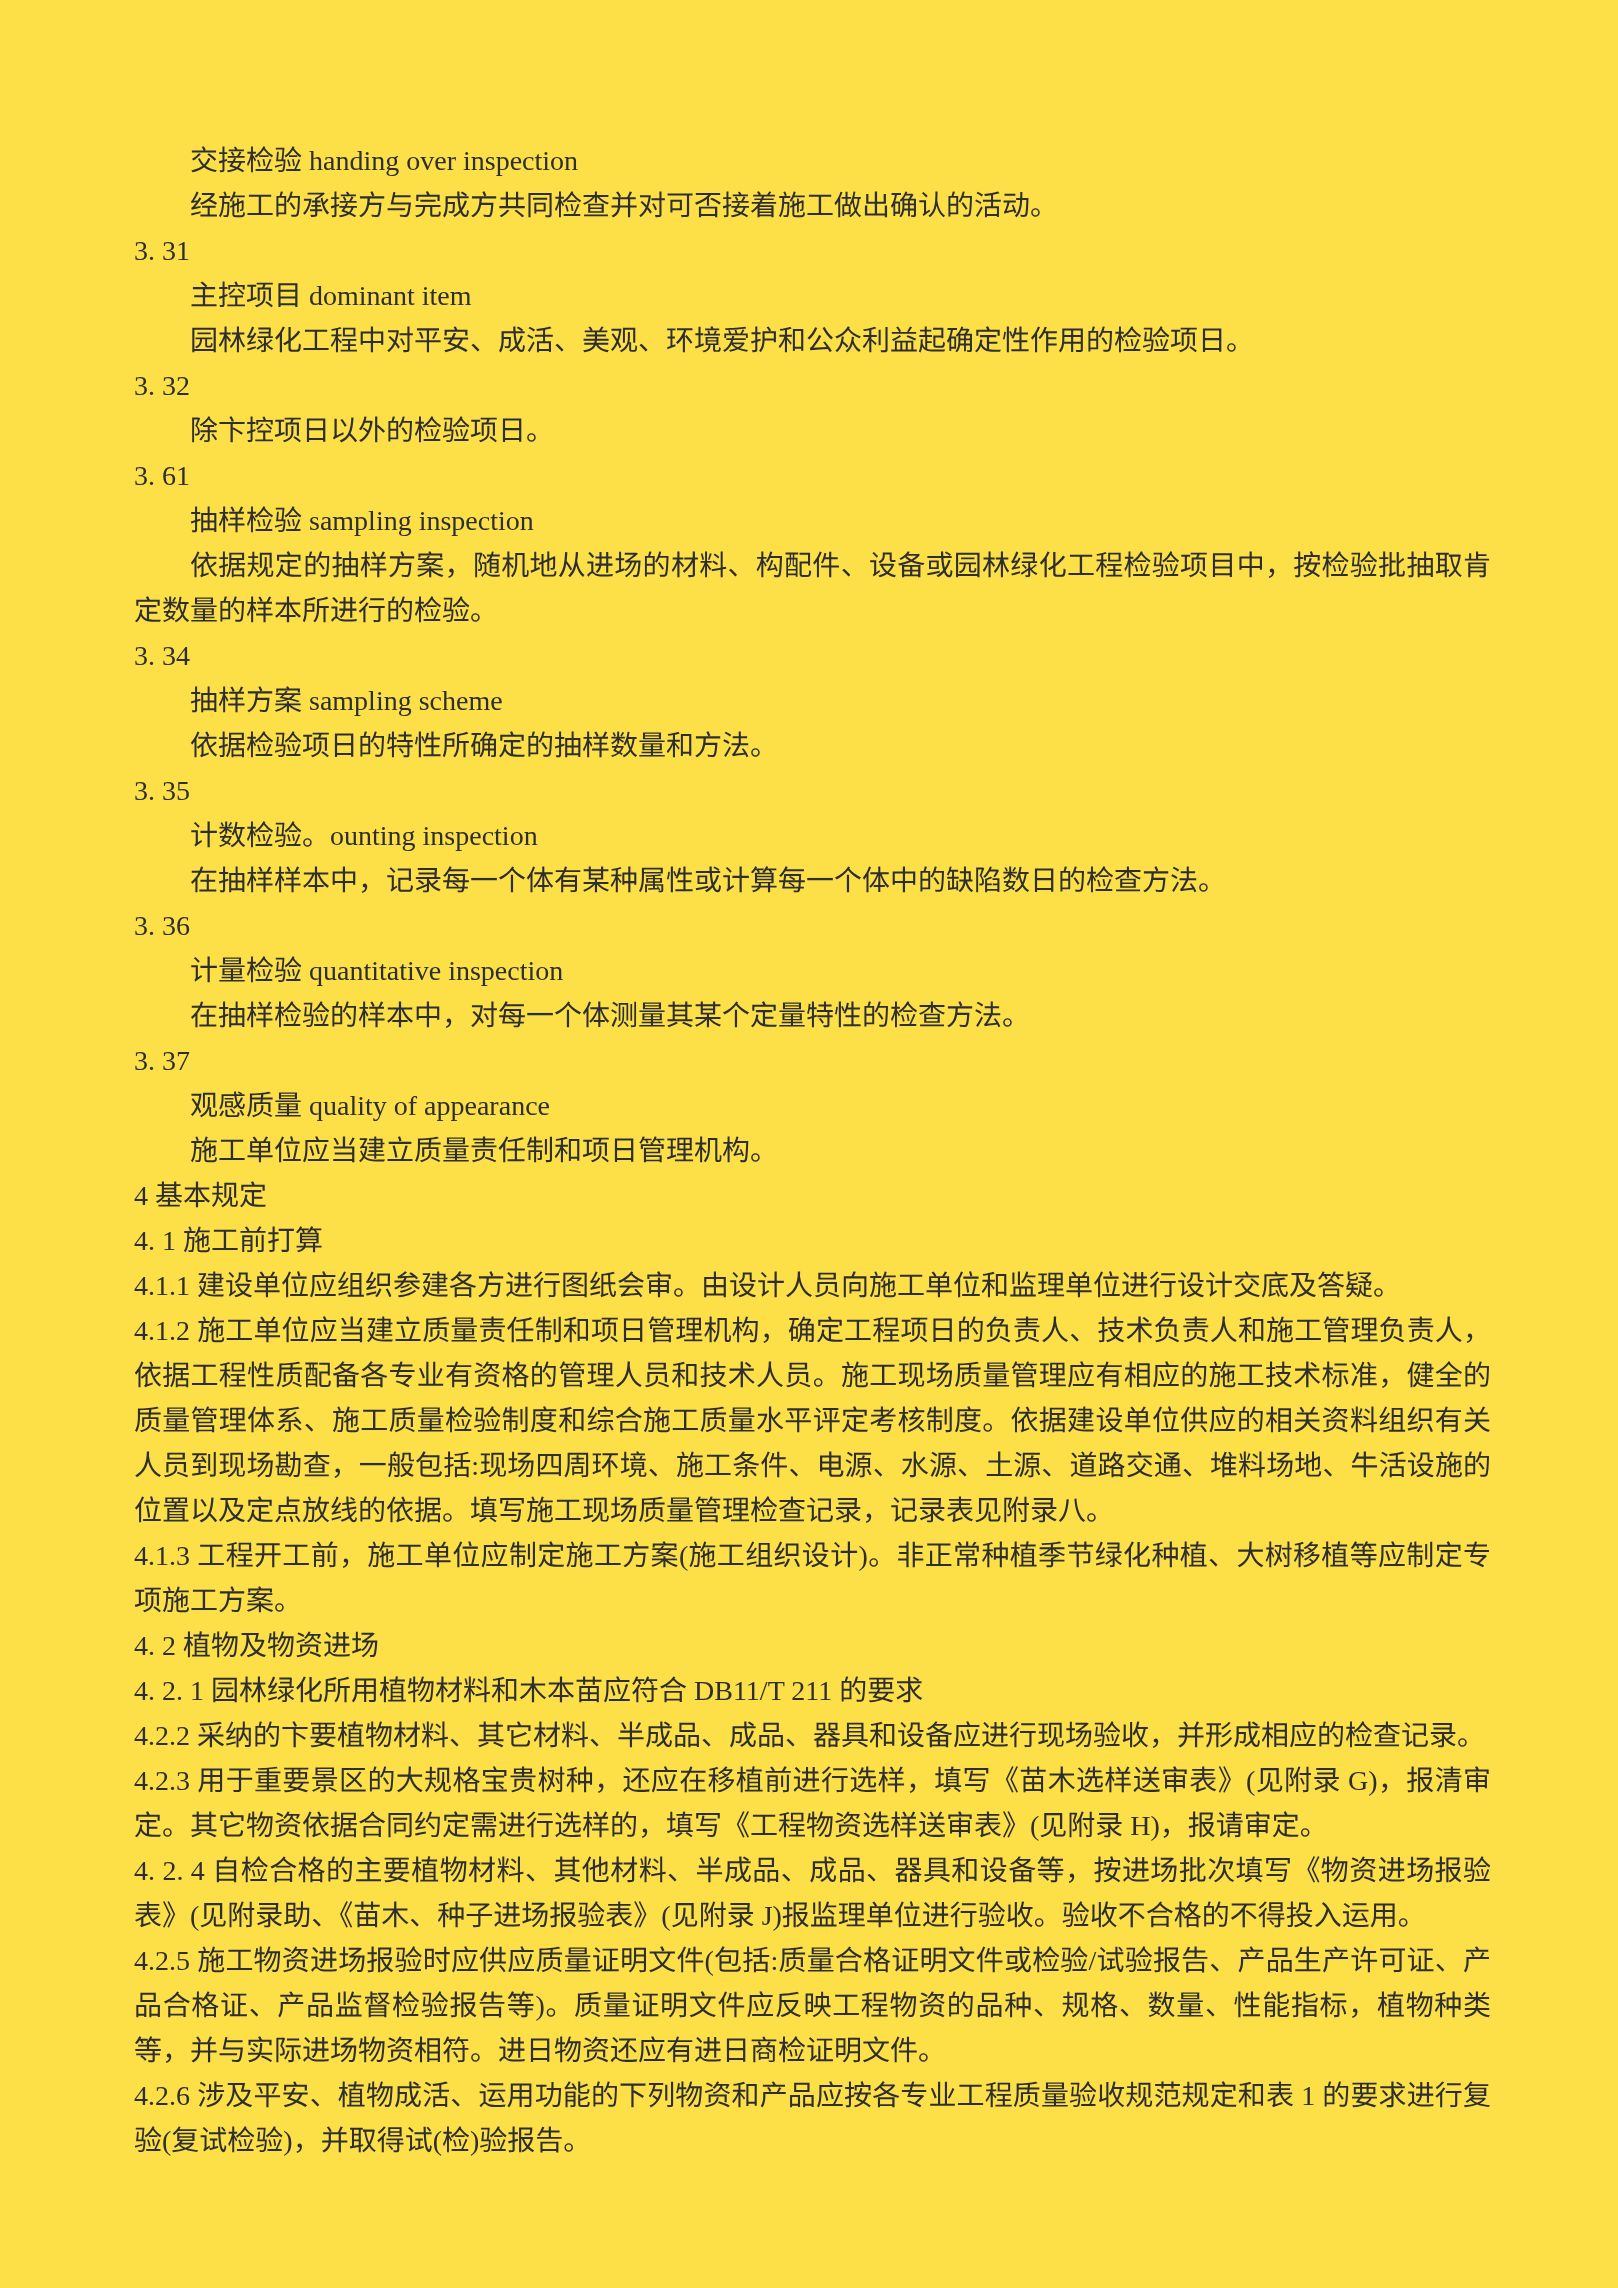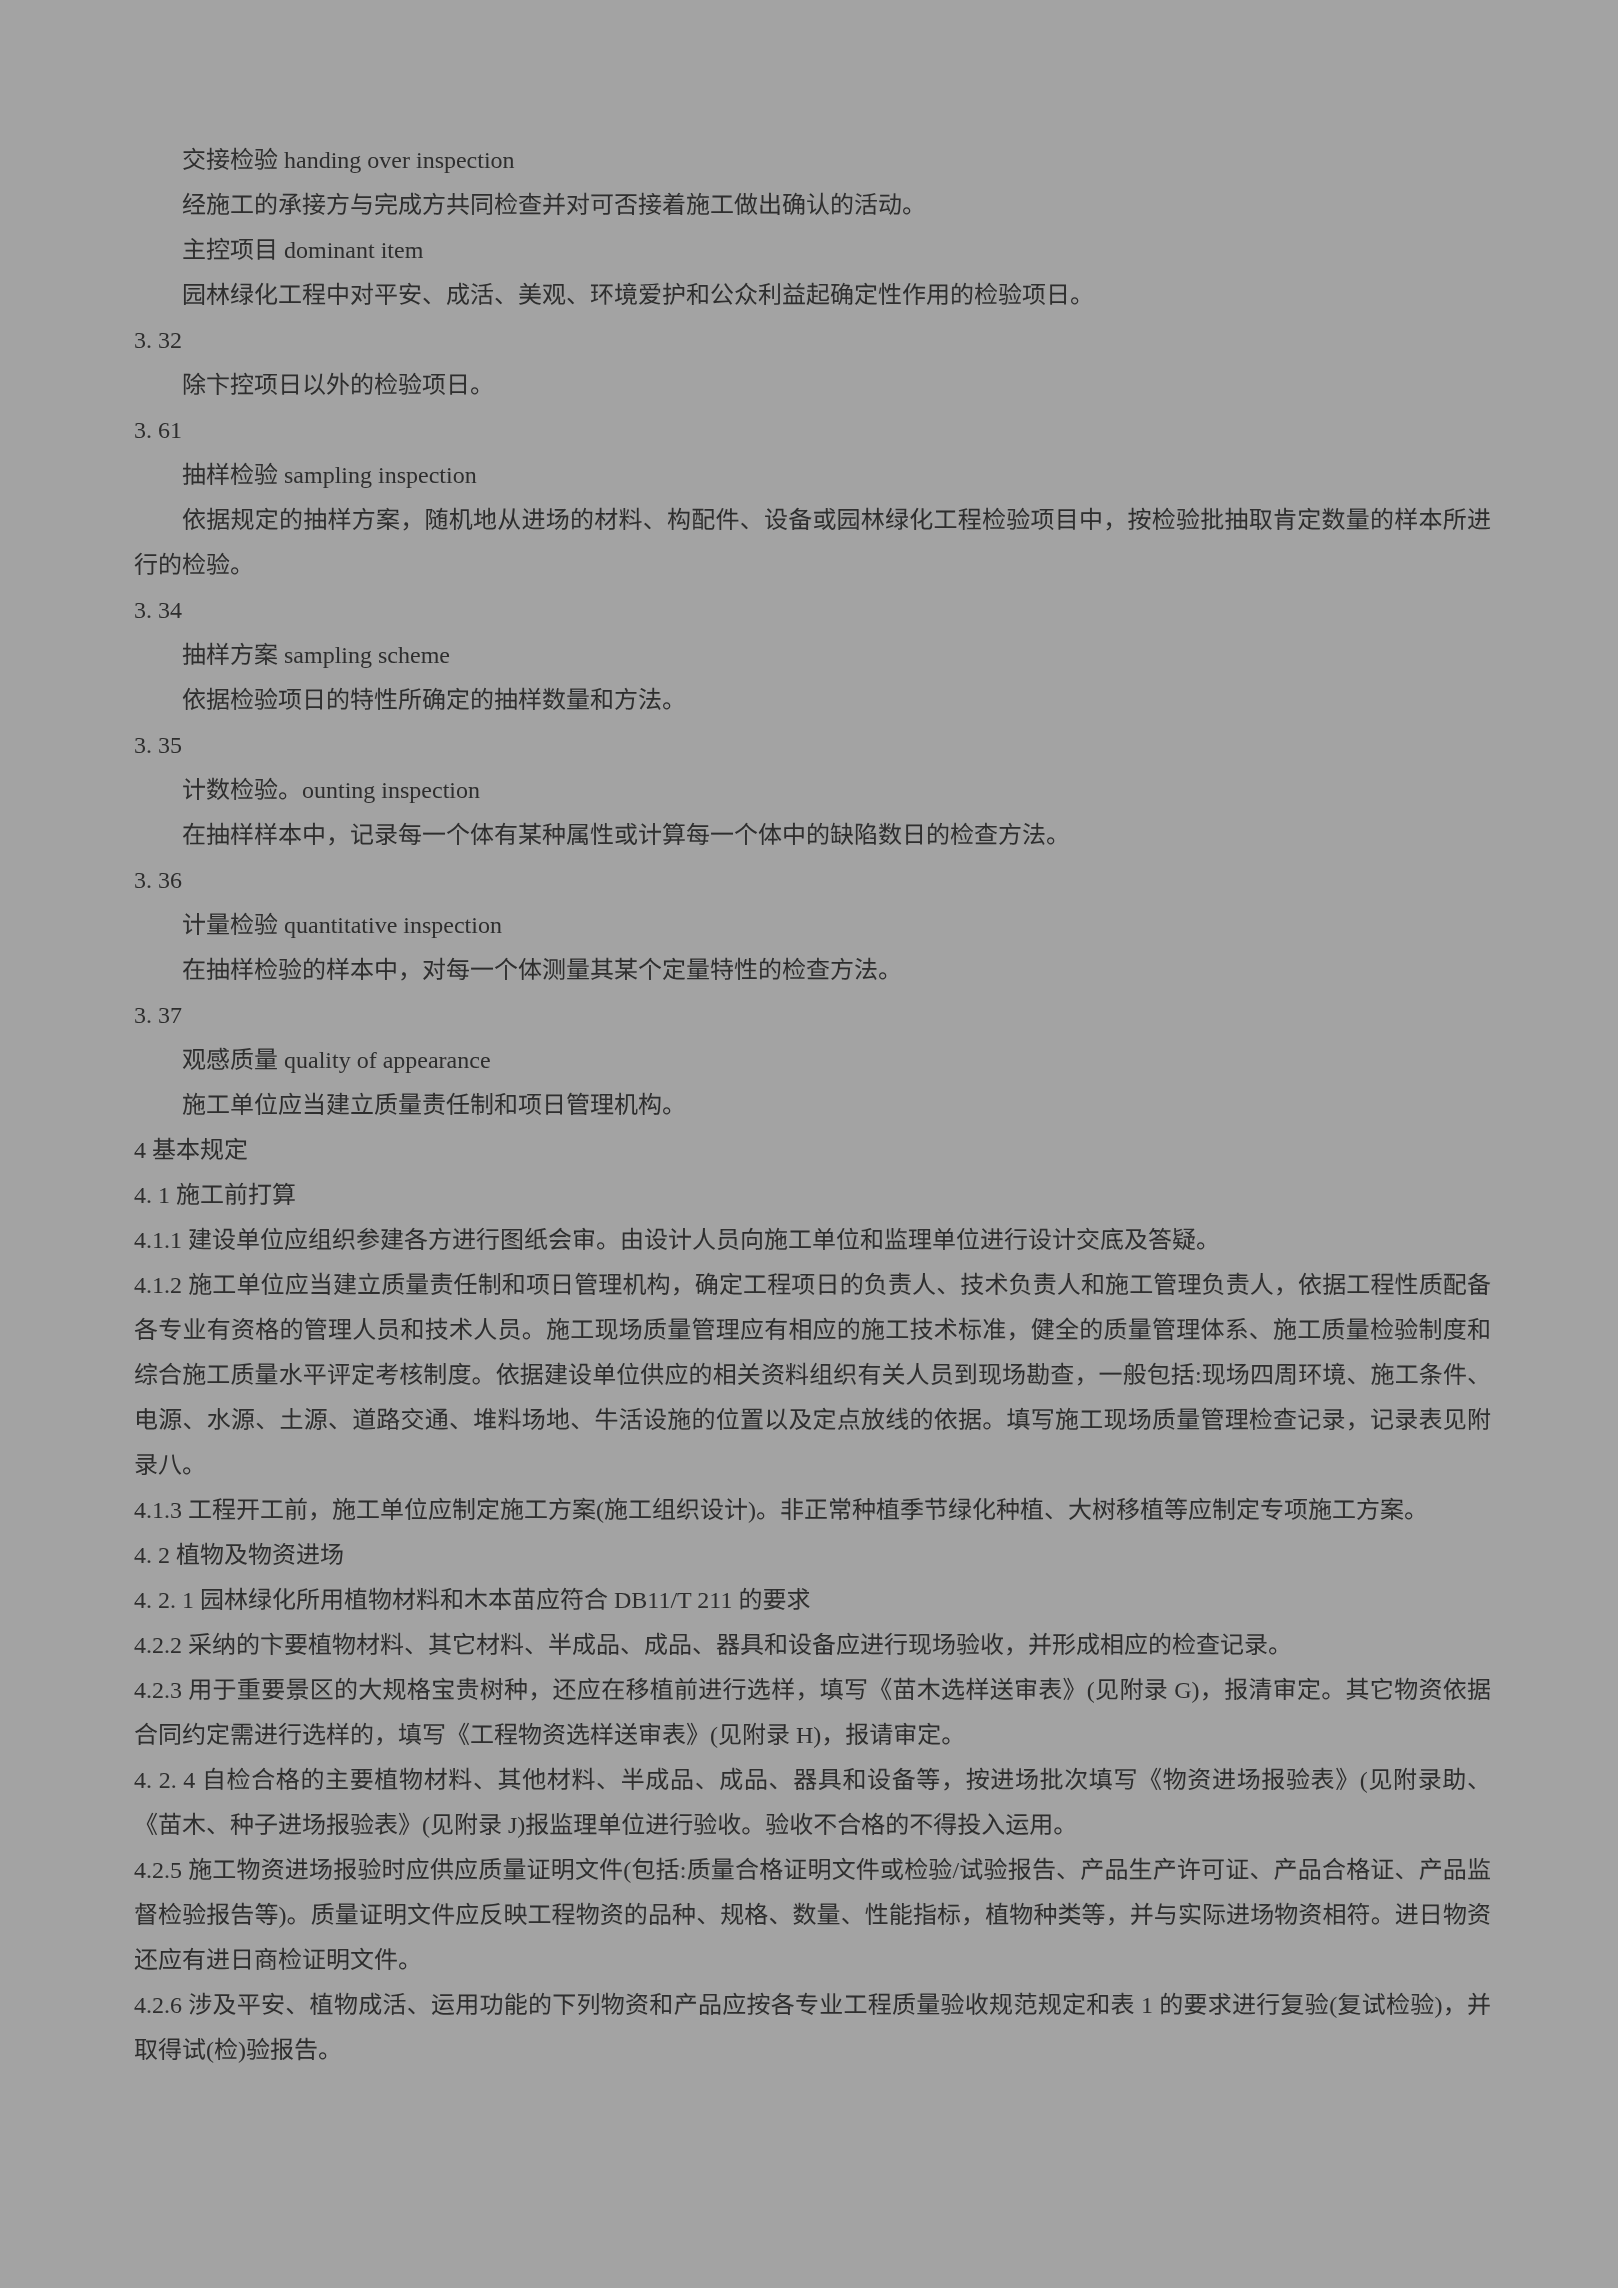--- a/index.html
+++ b/index.html
@@ -4,26 +4,26 @@
 <style>
   html, body {
     margin: 0;
     padding: 0;
     background: #ffffff;
   }
   .page {
     position: relative;
     width: 1619px;
     height: 2289px;
-    background: #a3a3a3;
+    background: #fde047;
     box-sizing: border-box;
     padding: 138px 128px 0 134px;
     color: #2e2e2e;
     font-family: "Liberation Serif", "DejaVu Serif", serif;
-    font-size: 24px;
+    font-size: 28px;
     line-height: 45px;
     overflow: hidden;
   }
   .doc-body {
     width: 1357px;
     text-align: justify;
   }
   .line {
     margin: 0;
     padding: 0;
@@ -37,20 +37,21 @@
     text-indent: 0;
   }
 </style>
 </head>
 <body>
 
 <div class="page">
   <div class="doc-body">
     <div class="line indent">交接检验 handing over inspection</div>
     <div class="line indent">经施工的承接方与完成方共同检查并对可否接着施工做出确认的活动。</div>
+    <div class="line plain">3. 31</div>
     <div class="line indent">主控项目 dominant item</div>
     <div class="line indent">园林绿化工程中对平安、成活、美观、环境爱护和公众利益起确定性作用的检验项日。</div>
     <div class="line plain">3. 32</div>
     <div class="line indent">除卞控项日以外的检验项日。</div>
     <div class="line plain">3. 61</div>
     <div class="line indent">抽样检验 sampling inspection</div>
     <div class="line indent">依据规定的抽样方案，随机地从进场的材料、构配件、设备或园林绿化工程检验项目中，按检验批抽取肯定数量的样本所进行的检验。</div>
     <div class="line plain">3. 34</div>
     <div class="line indent">抽样方案 sampling scheme</div>
     <div class="line indent">依据检验项日的特性所确定的抽样数量和方法。</div>

